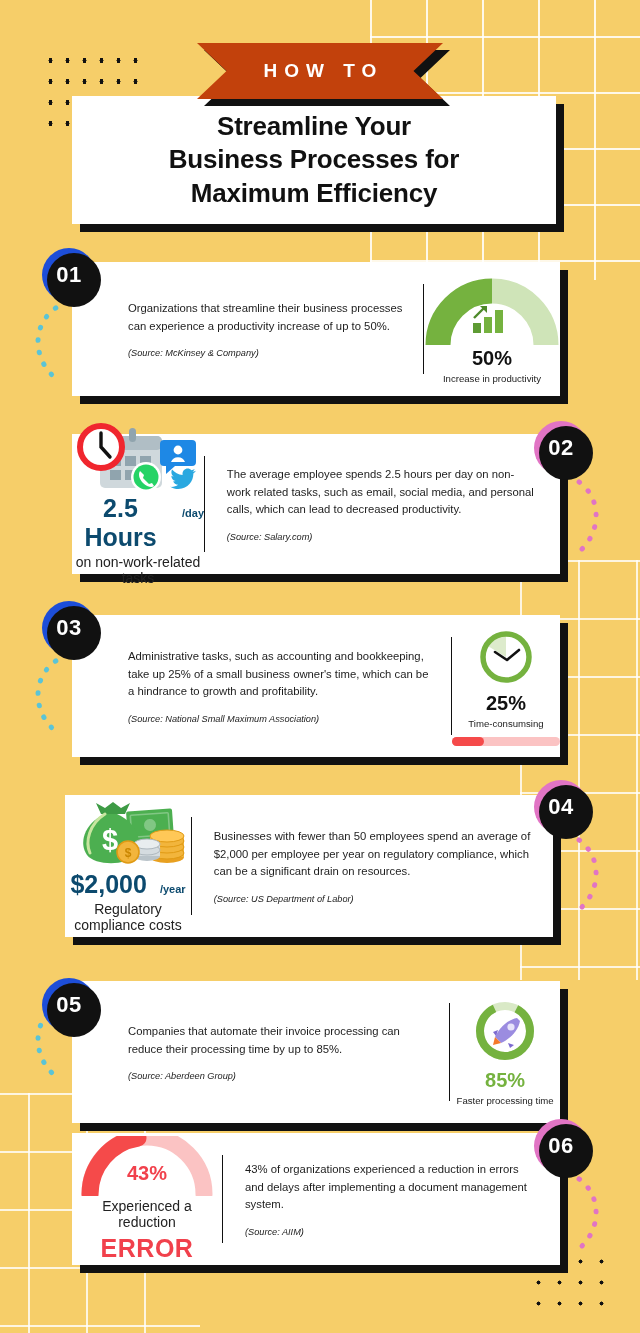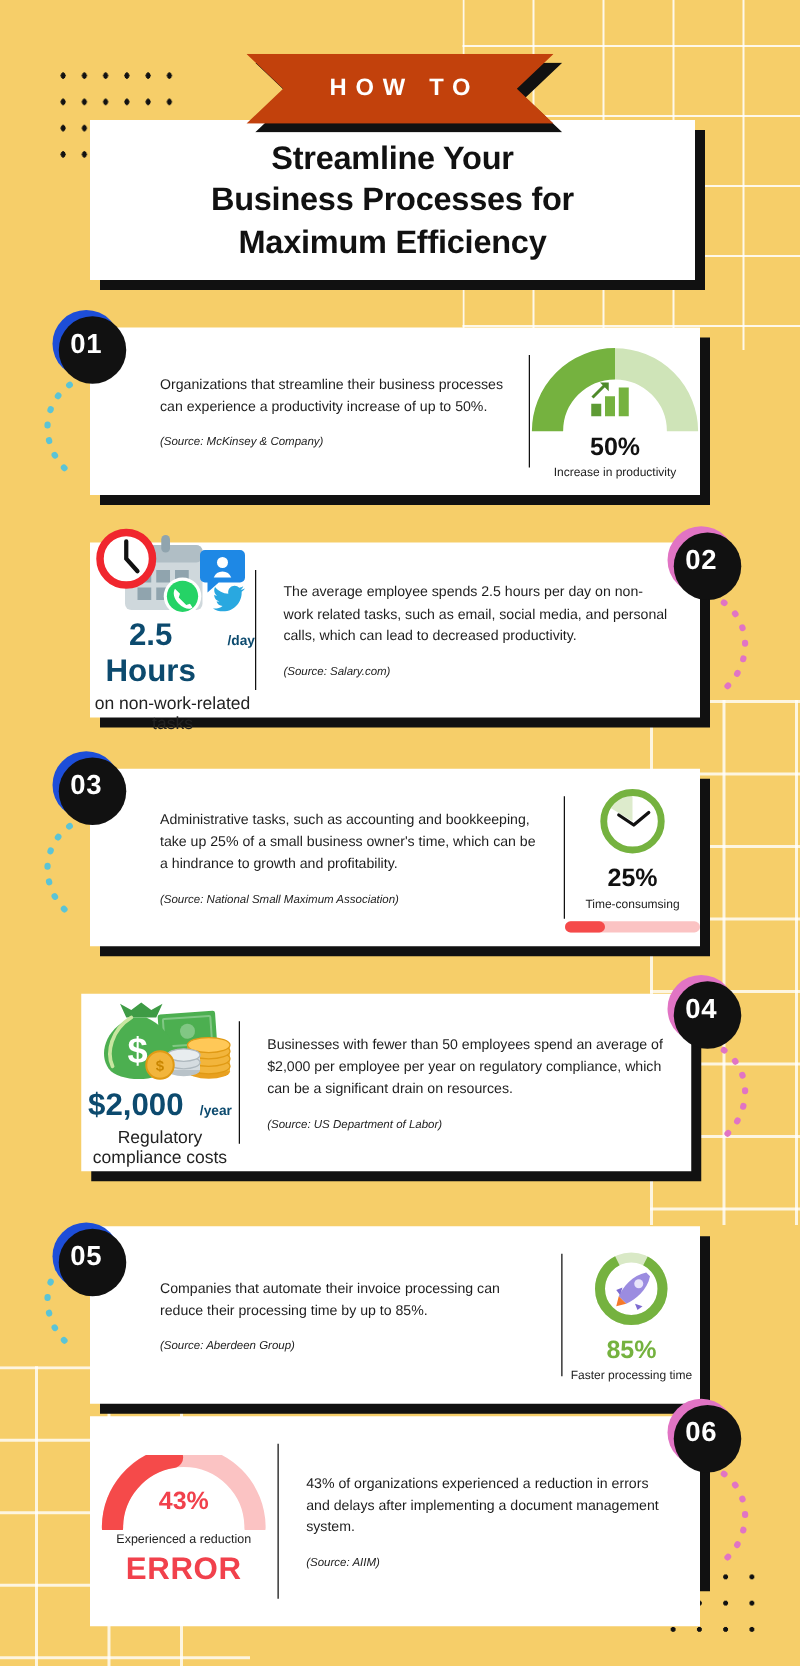--- a/index.html
+++ b/index.html
@@ -433,30 +433,30 @@
 </div>
 <div class="badge cyan" style="top:978px;left:42px;">
   <span>05</span>
 </div>
 <svg class="dot-arc" style="top:996px;left:22px;" width="70" height="100" viewBox="0 0 70 100">
   <path d="M45 4 C8 18, 8 62, 36 82" fill="none" stroke="#5BC4D6" stroke-width="5" stroke-linecap="round" stroke-dasharray="0.6 12"></path>
 </svg>
 
 <div class="card-wrap" style="top:1133px;left:72px;width:496px;height:140px;">
   <div class="card-shadow" style="top:8px;left:8px;width:488px;height:132px;"></div>
-  <div class="card" style="top:0;left:0;width:488px;height:168px;">
+  <div class="card" style="top:0;left:0;width:488px;height:132px;">
     <div class="stat-col" style="width:206px;">
       <div style="position:relative;width:150px;height:60px;">
         <svg width="150" height="60" viewBox="0 0 150 60">
           <path d="M18 58 A57 57 0 0 1 132 58" fill="none" stroke="#FBC3C3" stroke-width="17" stroke-linecap="round"></path>
           <path d="M18 58 A57 57 0 0 1 66 2" fill="none" stroke="#F54A4A" stroke-width="17" stroke-linecap="round"></path>
         </svg>
         <div style="position:absolute;top:26px;left:0;right:0;text-align:center;font-size:20px;font-weight:700;color:#F1414C;">43%</div>
       </div>
-      <div class="stat-label" style="font-size:10px;margin-top:2px;">Experienced a reduction</div>
+      <div class="stat-label" style="font-size:14px;margin-top:2px;">Experienced a reduction</div>
       <div class="err-word">ERROR</div>
     </div>
     <div class="divider"></div>
     <div style="flex:1 1 auto;padding:14px 22px 14px 22px;">
       <div class="body-text">43% of organizations experienced a reduction in errors and delays after implementing a document management system.</div>
       <div class="source">(Source: AIIM)</div>
     </div>
   </div>
 </div>
 <div class="badge pink" style="top:1119px;left:534px;">

